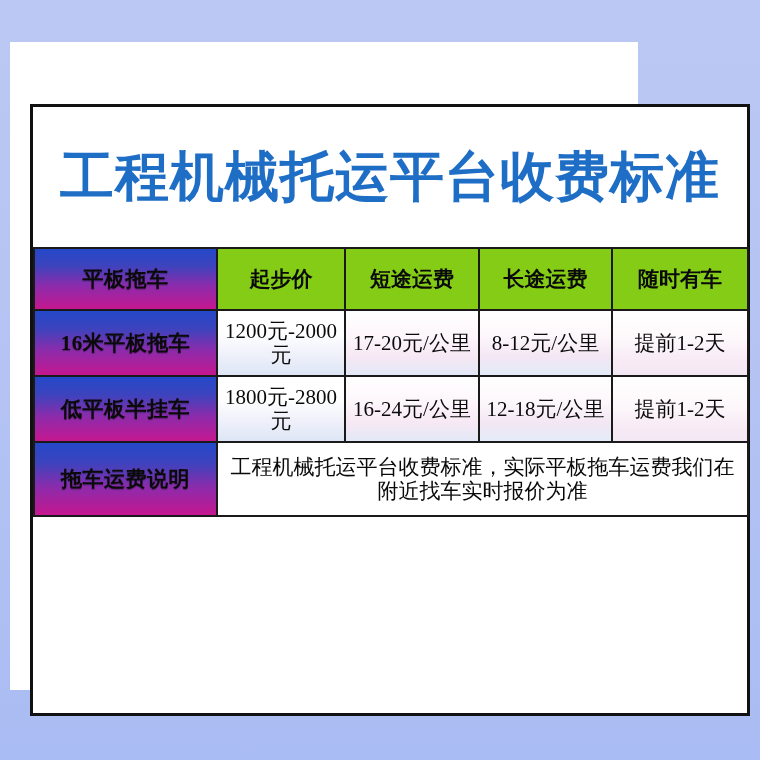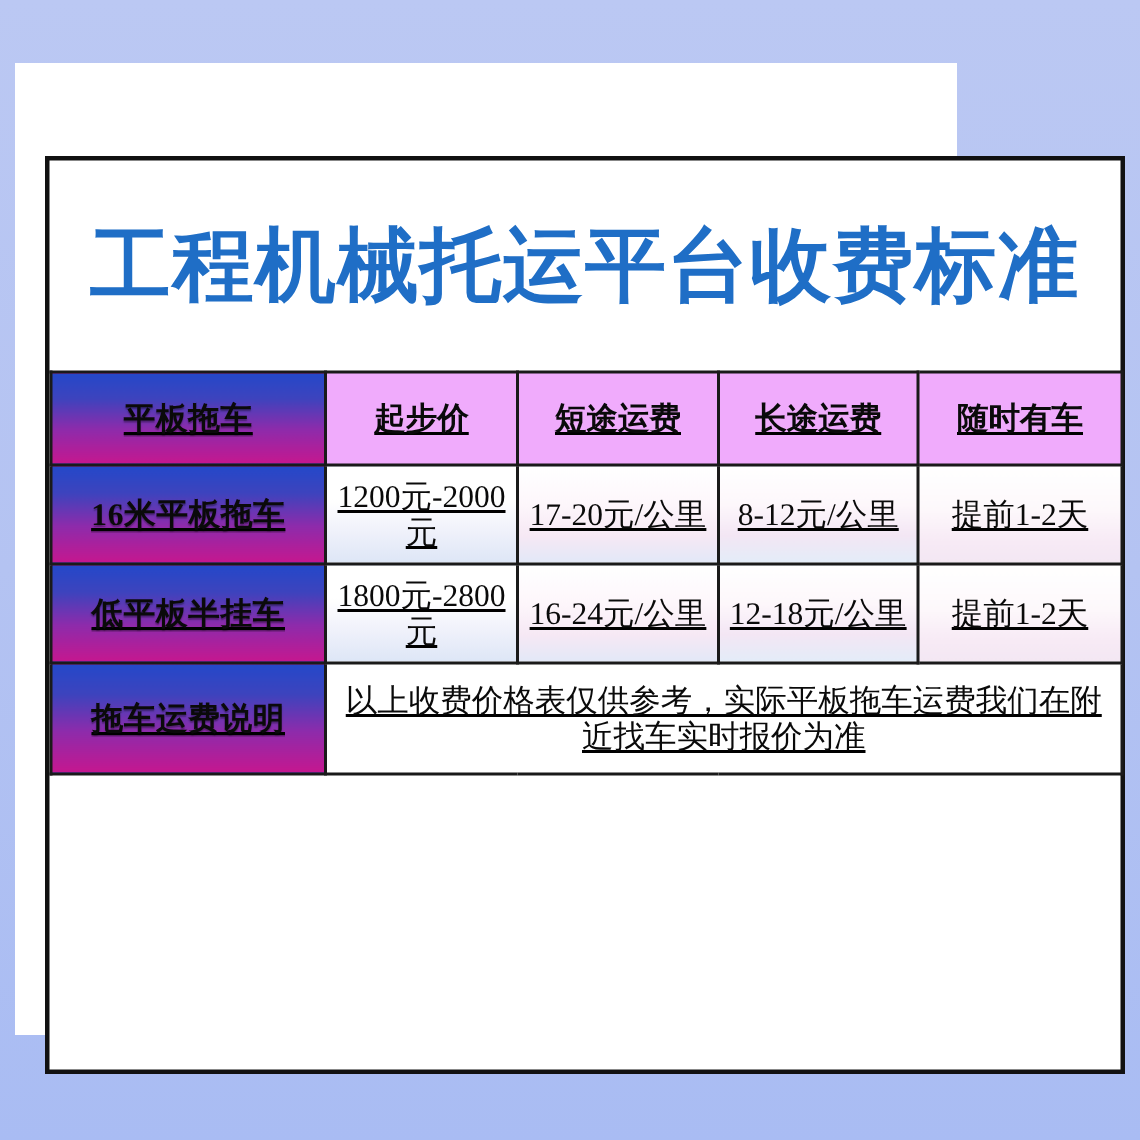--- a/index.html
+++ b/index.html
@@ -59,21 +59,20 @@
     white-space: nowrap;
     font-family: "Liberation Serif", "DejaVu Serif", serif;
   }
   table.rate-table {
     position: absolute;
     left: 0;
     top: 140px;
     width: 714px;
     border-collapse: collapse;
     table-layout: fixed;
-    text-decoration: underline;
   }
   table.rate-table td {
     border: 2px solid #1a1a1a;
     text-align: center;
     vertical-align: middle;
     font-size: 21px;
     color: #0a0a0a;
     padding: 2px 3px;
     line-height: 1.15;
     word-break: break-all;
@@ -89,21 +88,21 @@
   
   td.label-cell {
     background: linear-gradient(180deg, #2448c9 0%, #3d43bd 28%, #8d2bab 62%, #c5178f 100%);
     color: #ffffff;
     font-weight: bold;
     font-size: 22px;
     text-shadow: 0 1px 1px rgba(0,0,0,0.35);
     letter-spacing: 0.5px;
   }
   td.head-cell {
-    background: #f0abfc;
+    background: #84cc16;
     font-weight: bold;
     font-size: 24px;
   }
   td.tint-a {
     background: linear-gradient(180deg, #ffffff 0%, #ffffff 34%, #eef0fa 70%, #dde6f6 100%);
   }
   td.tint-b {
     background: linear-gradient(180deg, #ffffff 0%, #fdf6fb 40%, #f6e8f4 72%, #e2e8f7 100%);
   }
   td.tint-c {
@@ -165,20 +164,20 @@
           <tr class="r-body">
             <td class="label-cell">低平板半挂车</td>
             <td class="tint-a">1800元-2800元</td>
             <td class="tint-b">16-24元/公里</td>
             <td class="tint-c">12-18元/公里</td>
             <td class="tint-d">提前1-2天</td>
           </tr>
 
           <tr class="r-note">
             <td class="label-cell">拖车运费说明</td>
-            <td class="note-cell" colspan="4">以上收费价格表仅供参考，实际平板拖车运费我们在附近找车实时报价为准</td>
+            <td class="note-cell" colspan="4">工程机械托运平台收费标准，实际平板拖车运费我们在附近找车实时报价为准</td>
           </tr>
         </tbody>
       </table>
 
     </div>
   </div>
 </div>
 
 </body></html>

